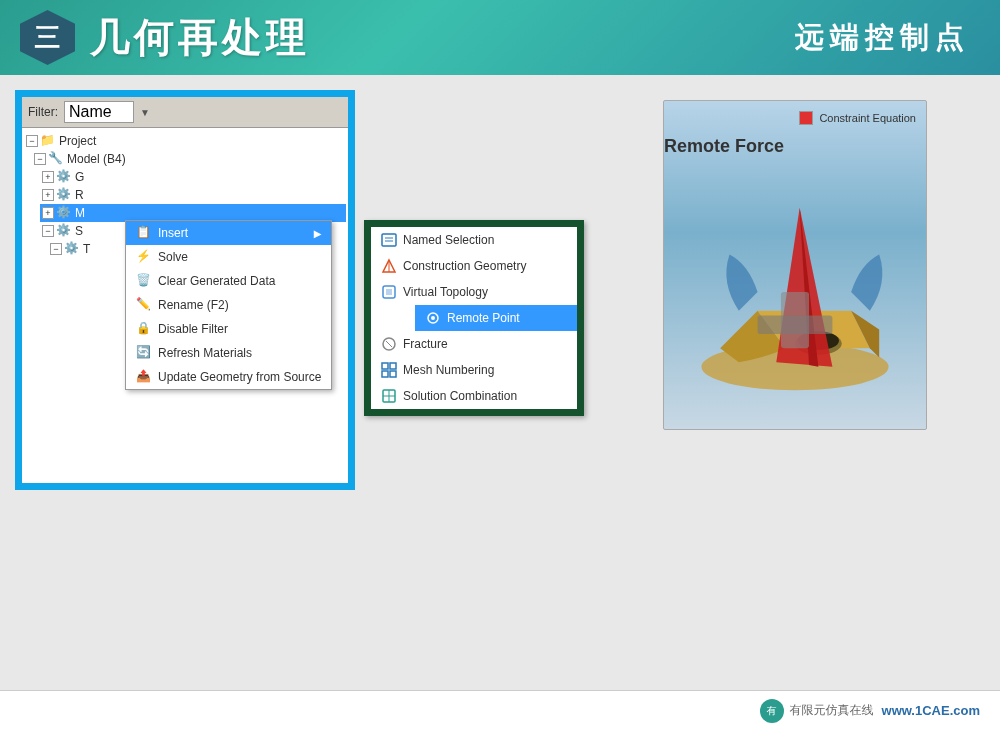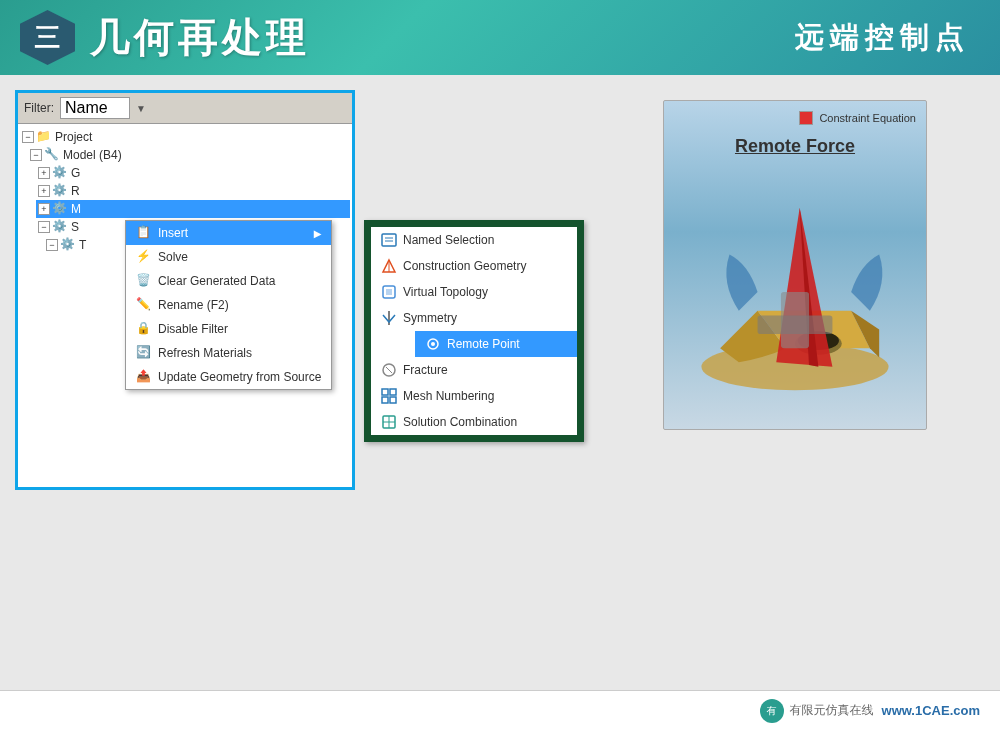--- a/index.html
+++ b/index.html
@@ -63,21 +63,21 @@
       display: flex;
       padding: 15px;
       gap: 10px;
     }
 
     
     .tree-panel {
       width: 340px;
       height: 400px;
       background: white;
-      border: 3px solid #0ea5e9;
+      border: 7px solid #0ea5e9;
       position: relative;
       flex-shrink: 0;
     }
     .tree-filter-bar {
       background: #d4d0c8;
       border-bottom: 1px solid #999;
       padding: 4px 6px;
       display: flex;
       align-items: center;
       gap: 6px;
@@ -237,25 +237,23 @@
       width: 14px;
       height: 14px;
       background: #e03030;
       border: 1px solid #999;
     }
     .model-title {
       position: absolute;
       top: 35px;
       left: 0;
       right: 0;
-      text-align: center;
       font-size: 18px;
       font-weight: bold;
       color: #333;
-      text-decoration: underline;
     }
 
     
     .model-svg {
       position: absolute;
       top: 60px;
       left: 0;
       right: 0;
       bottom: 0;
     }
@@ -410,29 +408,20 @@
       </div>
       <div class="submenu-item">
         <span class="menu-icon">
           <svg width="16" height="16" viewBox="0 0 16 16">
               <rect x="2" y="2" width="12" height="12" rx="2" fill="none" stroke="#4a90d9" stroke-width="1.5"></rect>
               <rect x="5" y="5" width="6" height="6" fill="#4a90d9" opacity="0.4"></rect>
             </svg>
         </span>
         <span>Virtual Topology</span>
       </div>
-      <div class="submenu-item">
-        <span class="menu-icon">
-          <svg width="16" height="16" viewBox="0 0 16 16">
-              <line x1="8" y1="1" x2="8" y2="15" stroke="#555" stroke-width="1.5"></line>
-              <polyline points="2,5 8,12 14,5" fill="none" stroke="#2a7ab8" stroke-width="1.5"></polyline>
-            </svg>
-        </span>
-        <span>Symmetry</span>
-      </div>
       <div class="submenu-item highlighted">
         <span class="menu-icon">
           <svg width="16" height="16" viewBox="0 0 16 16">
               <circle cx="8" cy="8" r="5" fill="none" stroke="white" stroke-width="1.5"></circle>
               <circle cx="8" cy="8" r="2" fill="white"></circle>
             </svg>
         </span>
         <span>Remote Point</span>
       </div>
       <div class="submenu-item">

